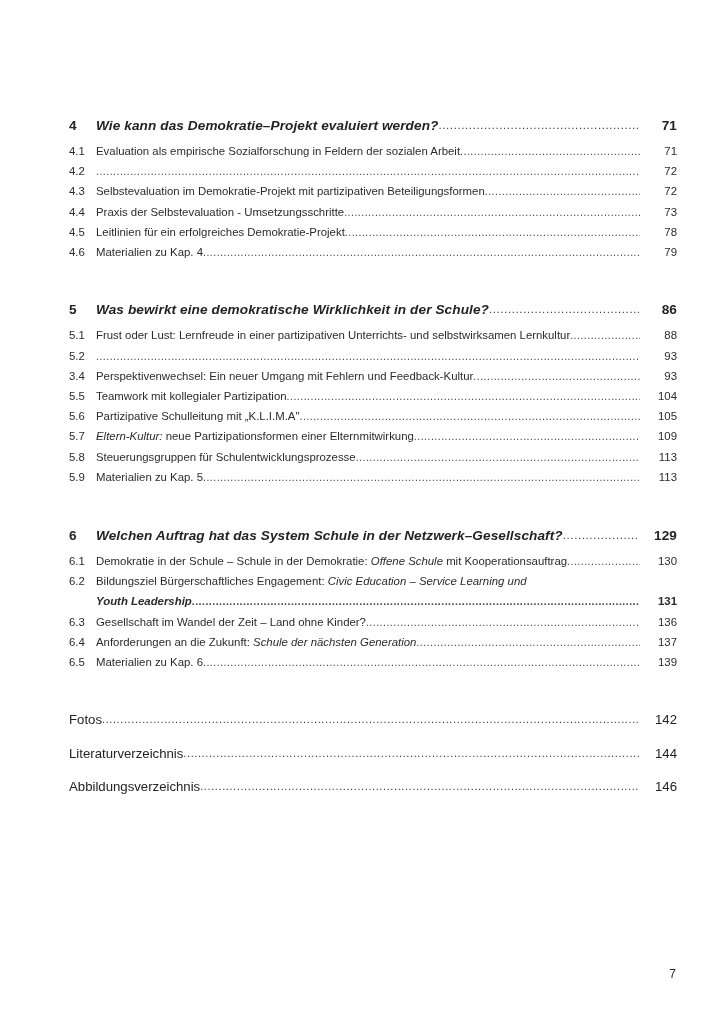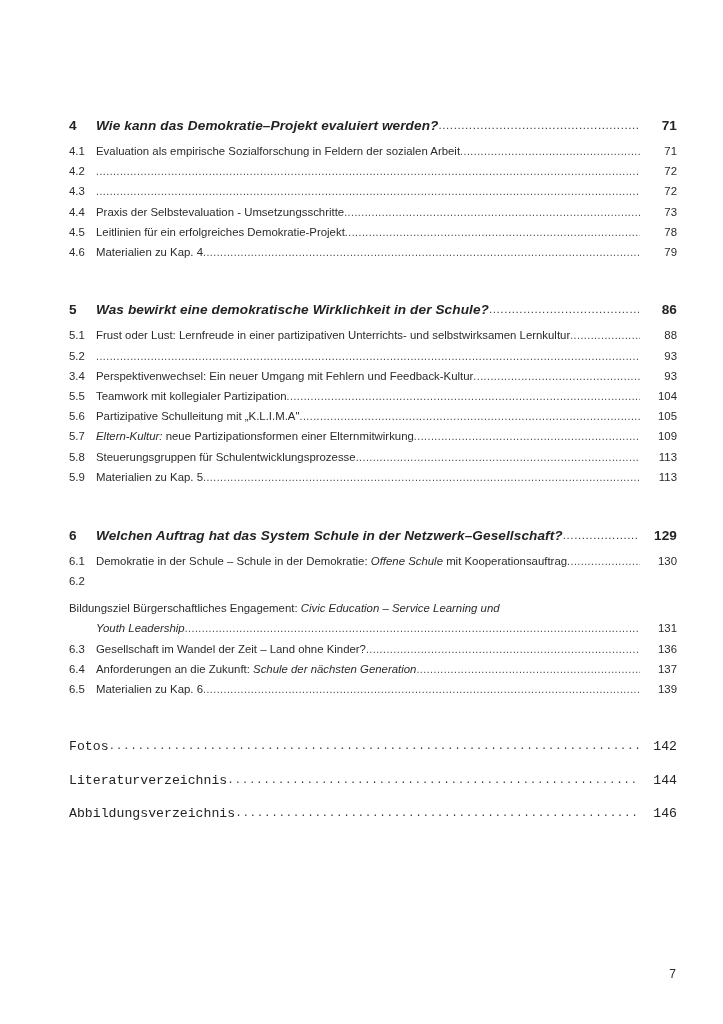--- a/index.html
+++ b/index.html
@@ -111,26 +111,26 @@
     text-align: right;
     padding-left: 7px;
   }
   .sub-row.wrap {
     display: block;
     margin-bottom: 5.4px;
   }
   .sub-row.wrap .line1 {
     display: flex;
     align-items: flex-start;
-    flex-direction: column;
   }
   .sub-row.wrap .line2 {
     display: flex;
     align-items: baseline;
     margin-top: 5.4px;
+    font-weight: bold;
   }
   .sub-row.wrap .line2 .num {
     width: 27px;
     flex: 0 0 27px;
   }
 
   i, .it { font-style: italic; }
 
   
   .group { margin-bottom: 0; }
@@ -138,21 +138,20 @@
   .gap-xl { height: 38px; }
 
   
   .back-row {
     display: flex;
     align-items: baseline;
     font-size: 13.2px;
     line-height: 1.25;
     color: #232323;
     margin-bottom: 17px;
-    font-family: Liberation Mono, monospace;
   }
   .back-row .title {
     flex: 0 1 auto;
     white-space: nowrap;
   }
   .back-row .leader {
     flex: 1 1 auto;
     min-width: 4px;
     overflow: hidden;
     white-space: nowrap;
@@ -204,20 +203,21 @@
       </div>
 
       <div class="sub-row">
         <span class="num">4.2</span>
         <span class="leader"></span>
         <span class="pg">72</span>
       </div>
 
       <div class="sub-row">
         <span class="num">4.3</span>
+        <span class="title">Selbstevaluation im Demokratie-Projekt mit partizipativen Beteiligungsformen</span>
         <span class="leader"></span>
         <span class="pg">72</span>
       </div>
 
       <div class="sub-row">
         <span class="num">4.4</span>
         <span class="title">Praxis der Selbstevaluation - Umsetzungsschritte</span>
         <span class="leader"></span>
         <span class="pg">73</span>
       </div>

